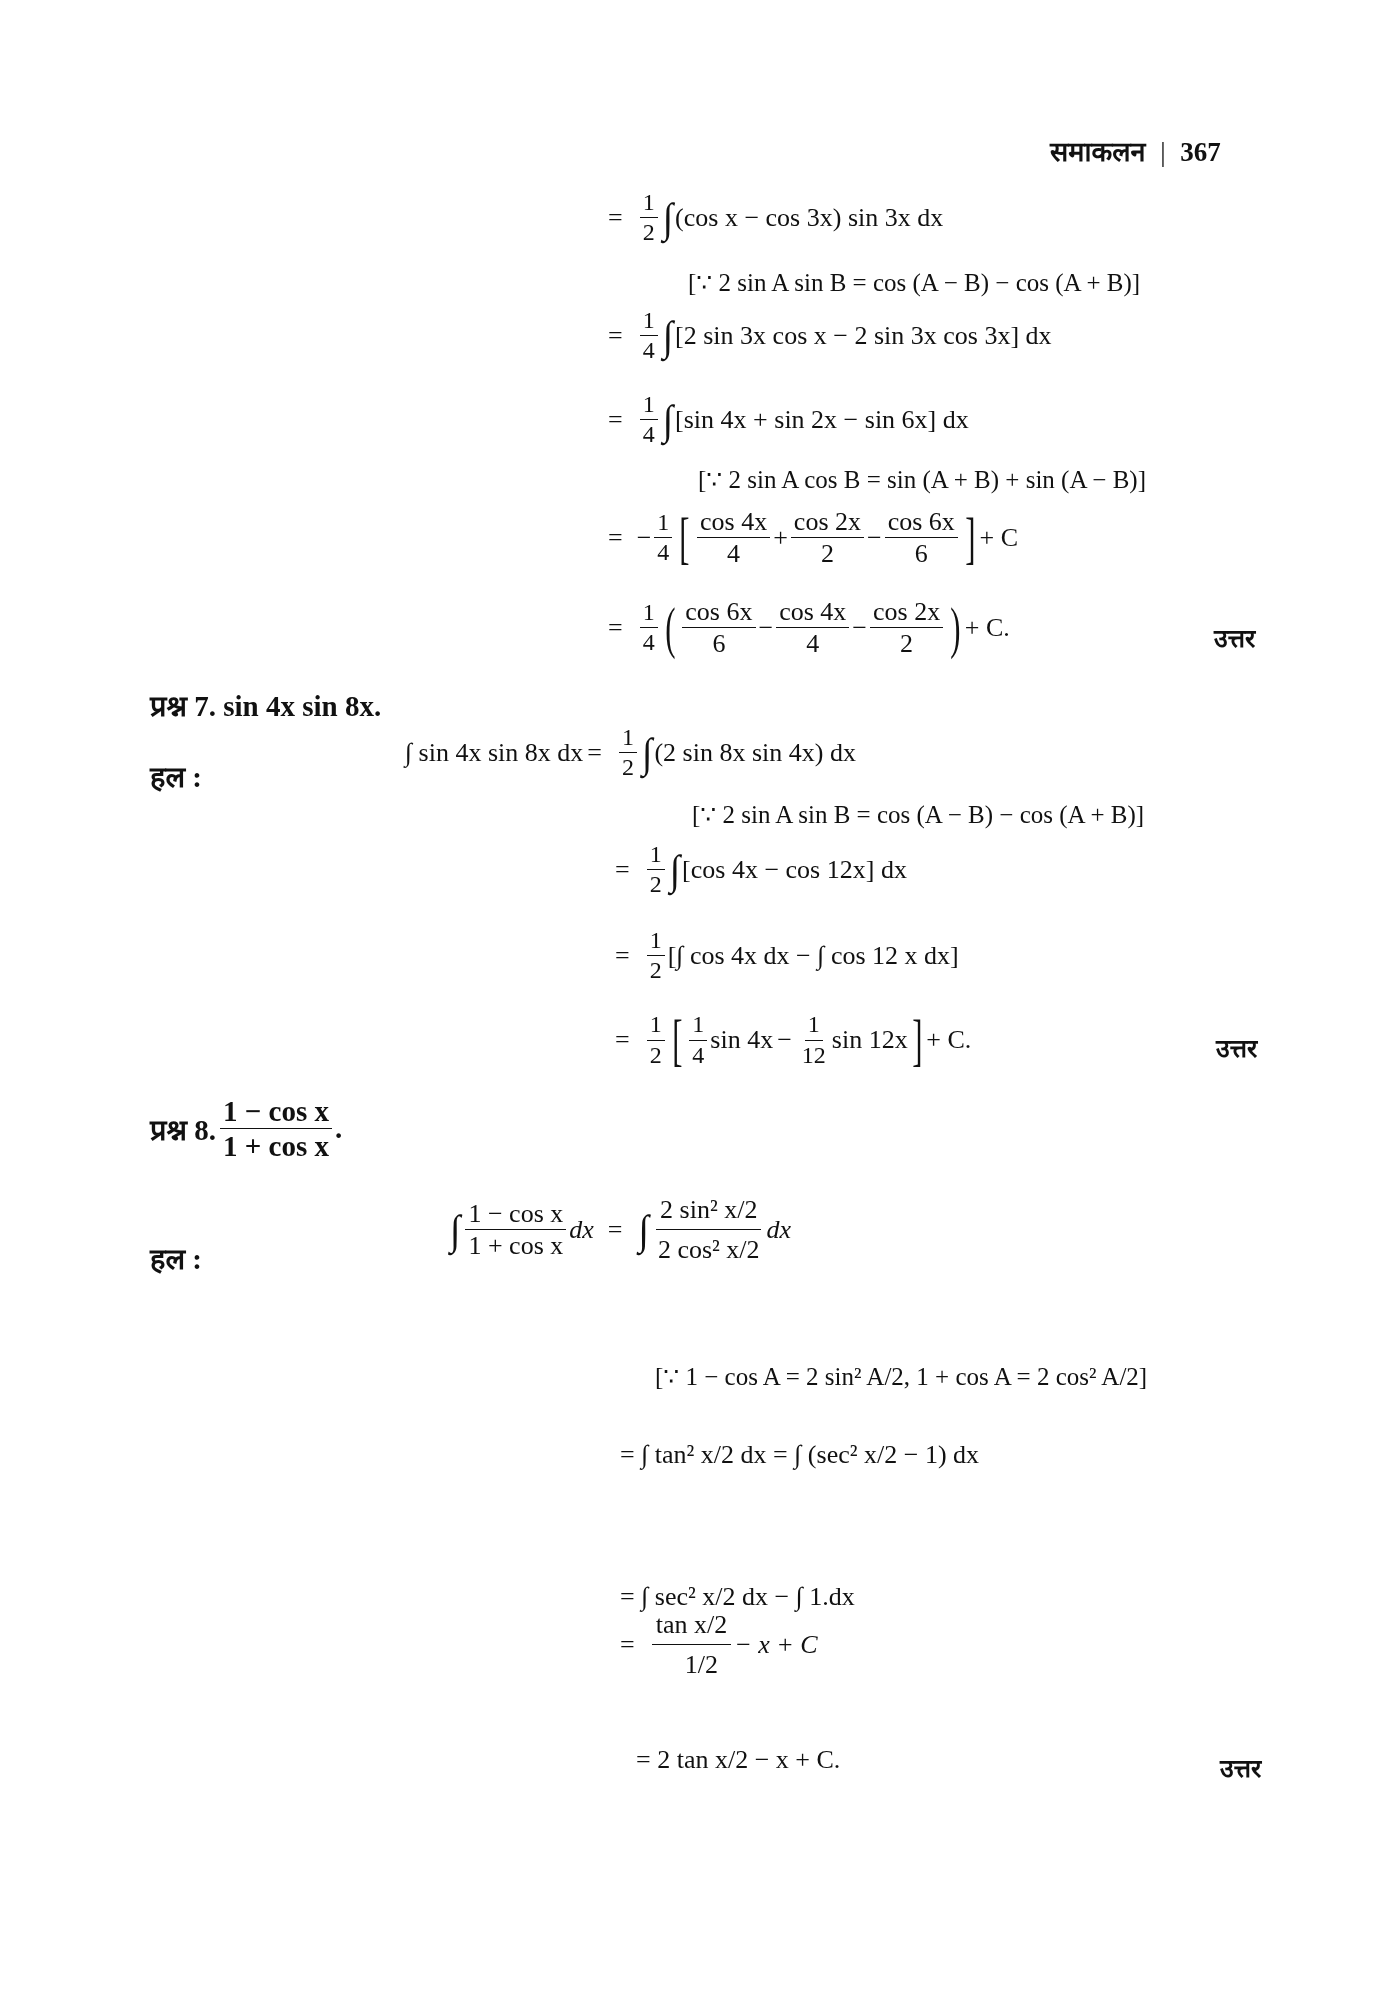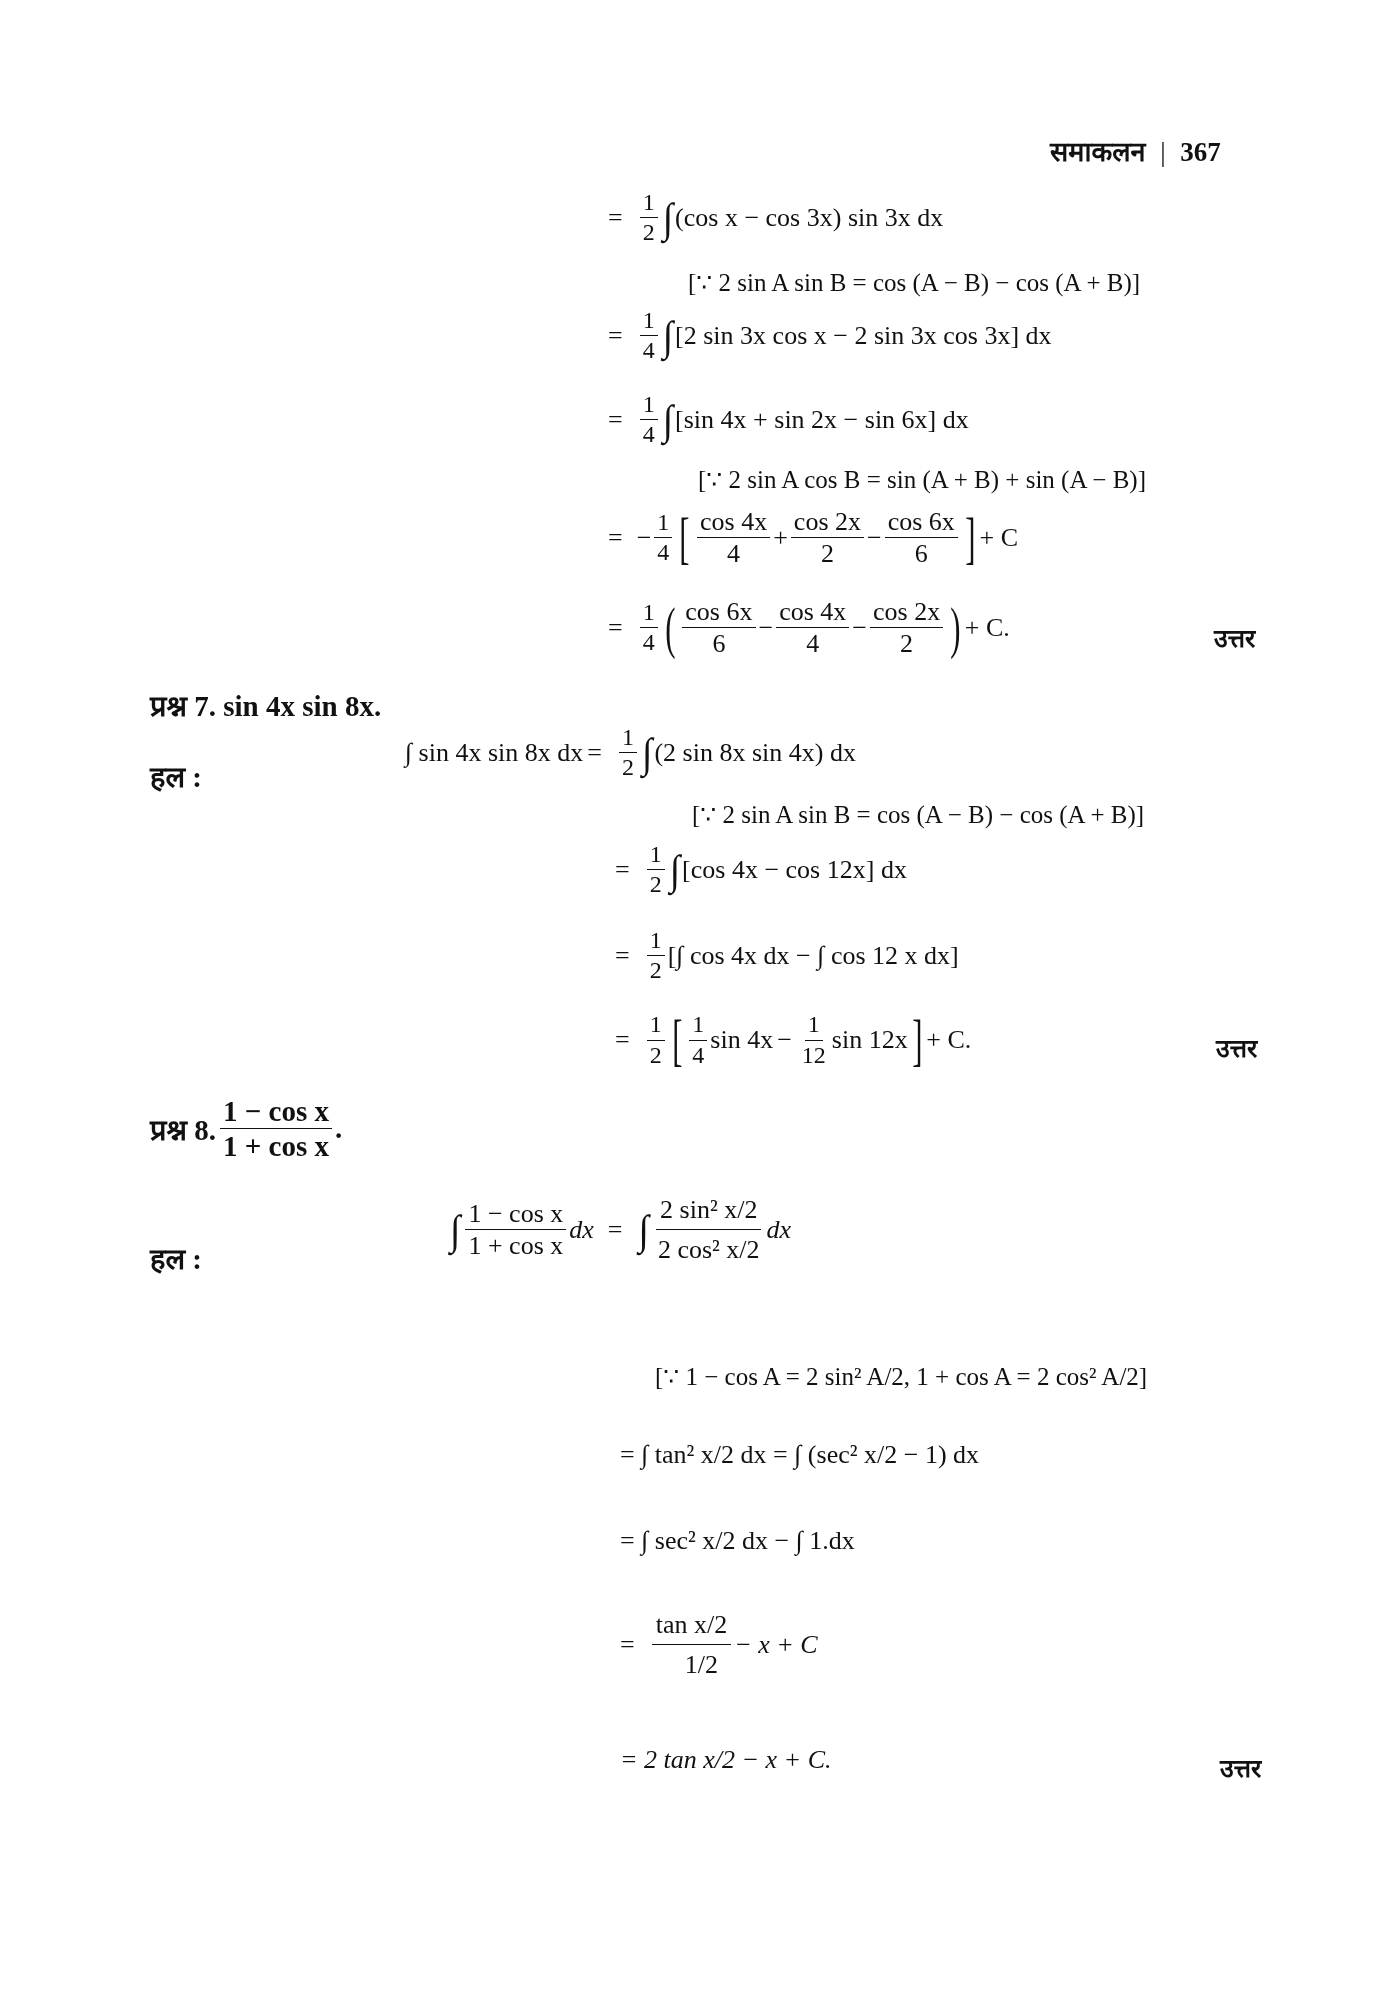--- a/index.html
+++ b/index.html
@@ -194,25 +194,25 @@
   <span class="frac">
       <span class="n" style="padding:6px 4px;">2 sin² x/2</span>
       <span class="d" style="padding:6px 4px;">2 cos² x/2</span>
     </span>
   <span style="font-style:italic;">dx</span>
 </div>
 
 <div class="abs note" style="left:655px;top:1362px;">[∵ 1 − cos A = 2 sin² A/2, 1 + cos A = 2 cos² A/2]</div>
 
 <div class="abs m" style="left:620px;top:1440px;">= ∫ tan² x/2 dx = ∫ (sec² x/2 − 1) dx</div>
-<div class="abs m" style="left:620px;top:1526px;">= ∫ sec² x/2 dx − ∫ 1.dx</div>
+<div class="abs m" style="left:620px;top:1582px;">= ∫ sec² x/2 dx − ∫ 1.dx</div>
 
 <div class="abs m" style="left:620px;top:1605px;">
   <span class="eq">=</span>
   <span class="frac">
       <span class="n" style="padding:6px 4px;">tan x/2</span>
       <span class="d" style="padding:6px 4px;margin-left:20px;">1/2</span>
     </span>
   <span style="font-style:italic;">− x + C</span>
 </div>
 
-<div class="abs m" style="left:620px;top:1745px;font-style:italic;">= 2 tan x/2 − x + C.</div>
+<div class="abs m" style="left:636px;top:1745px;">= 2 tan x/2 − x + C.</div>
 <div class="abs ans" style="left:1196px;top:1750px;">उत्तर</div>
 
 </body></html>

